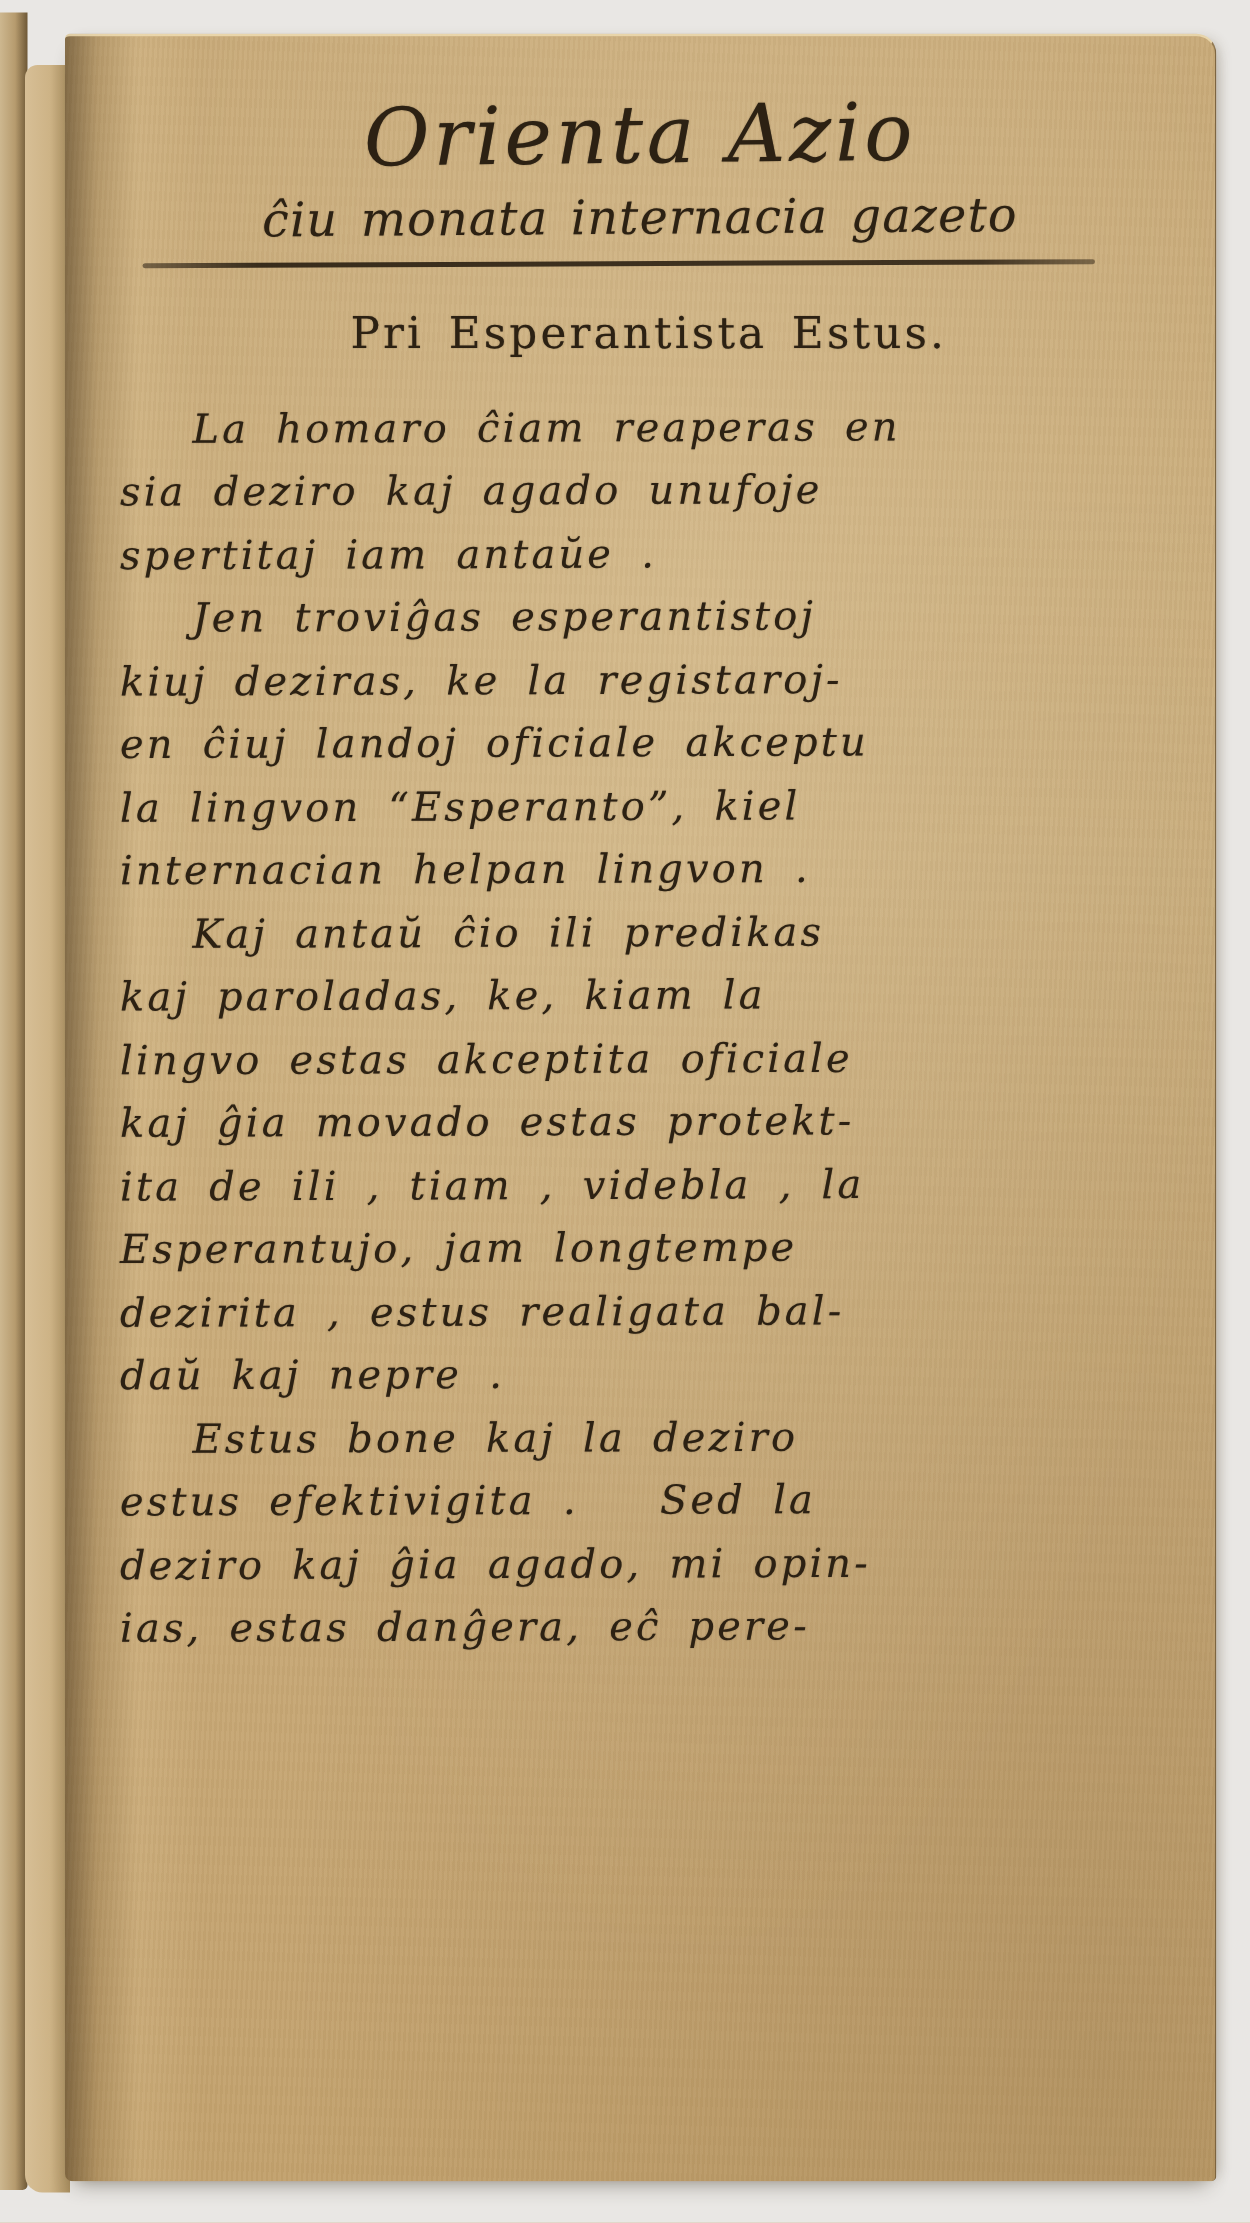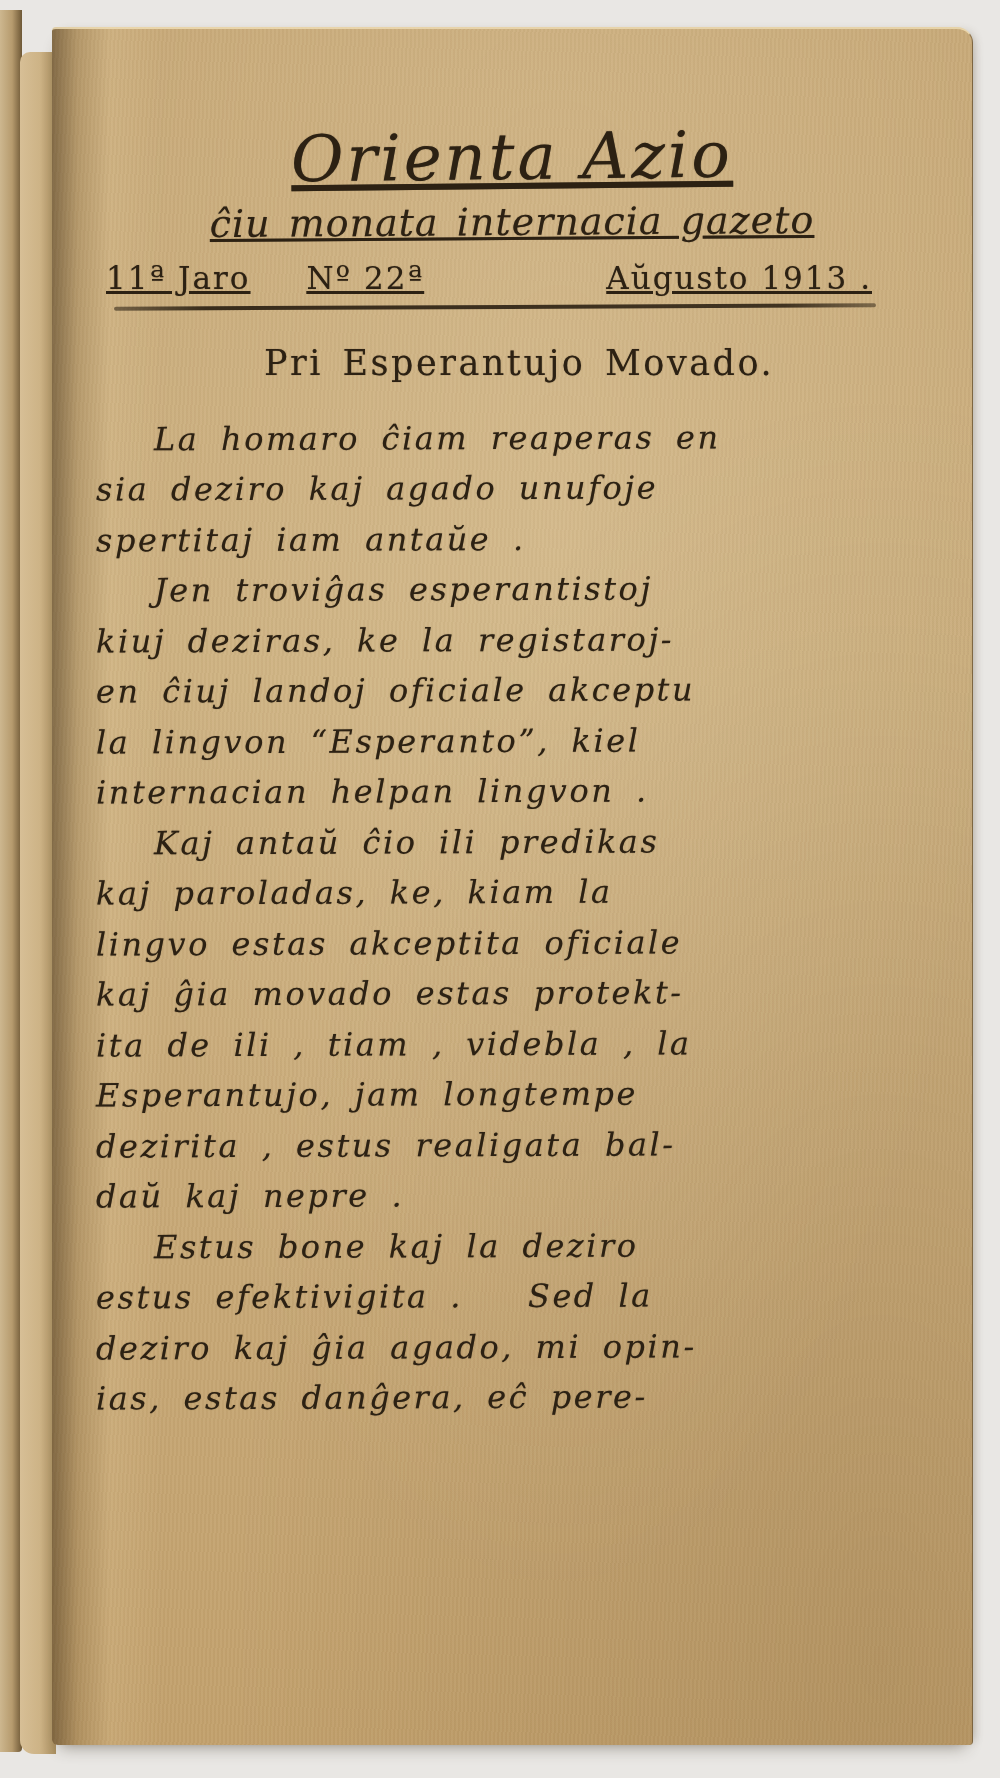--- a/index.html
+++ b/index.html
@@ -45,23 +45,22 @@
     border-radius: 4px 16px 4px 6px;
     border-top: 2px solid rgba(240,222,182,0.85);
     border-right: 1px solid rgba(124,100,62,0.7);
     box-shadow: 0 10px 16px -8px rgba(60,50,35,0.45), 6px 0 10px -5px rgba(90,75,50,0.3);
     color: var(--ink, #2c2113);
   }
   .page * { color: inherit; }
 
   .masthead {
     position: relative;
-    padding: 88px 46px 0 46px;
+    padding: 40px 46px 0 46px;
     text-align: center;
-    text-decoration: underline;
   }
   .title {
     font-size: 64px;
     font-style: italic;
     letter-spacing: 3px;
     line-height: 1.25;
     transform: rotate(-0.6deg);
     text-shadow: 0 0 1px rgba(44,33,19,0.55);
     white-space: pre;
   }
@@ -131,30 +130,25 @@
 <body>
 
 <div class="book">
   <div class="book-edge"></div>
   <div class="page-prev"></div>
 
   <div class="page">
     <header class="masthead">
       <div class="title">Orienta Azio</div>
       <div class="subtitle">ĉiu monata internacia gazeto</div>
-      <div class="issue-line">
-        <span class="vol">11ª Jaro</span>
-        <span class="num">Nº 22ª</span>
-        <span class="date">Aŭgusto 1913 .</span>
-      </div>
       <div class="rule"></div>
     </header>
 
     <main class="article">
-      <h2 class="heading">Pri Esperantujo Movado.</h2>
+      <h2 class="heading">Pri Esperantista Estus.</h2>
       <div class="lines">
           <div class="line indent"><span>La homaro ĉiam reaperas en</span></div>
           <div class="line"><span>sia deziro kaj agado unufoje</span></div>
           <div class="line"><span>spertitaj iam antaŭe .</span></div>
           <div class="line indent"><span>Jen troviĝas esperantistoj</span></div>
           <div class="line"><span>kiuj deziras, ke la registaroj-</span></div>
           <div class="line"><span>en ĉiuj landoj oficiale akceptu</span></div>
           <div class="line"><span>la lingvon “Esperanto”, kiel</span></div>
           <div class="line"><span>internacian helpan lingvon .</span></div>
           <div class="line indent"><span>Kaj antaŭ ĉio ili predikas</span></div>

